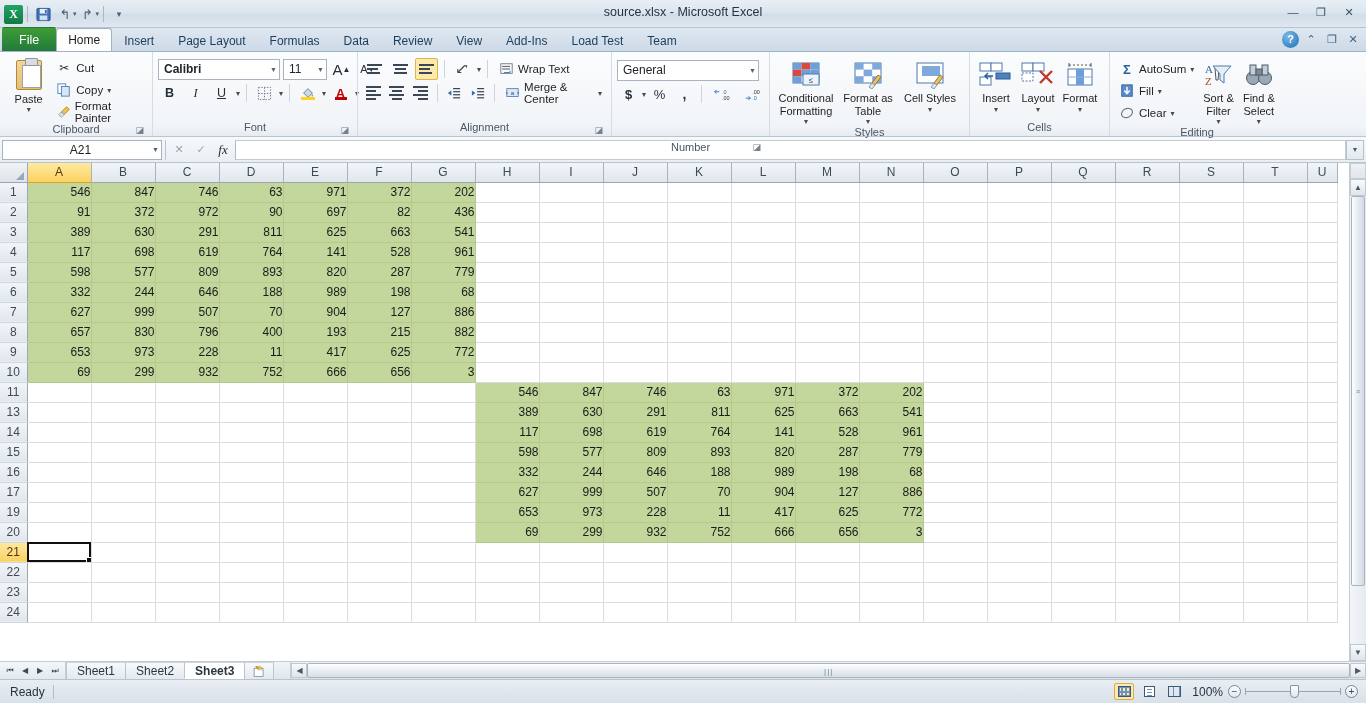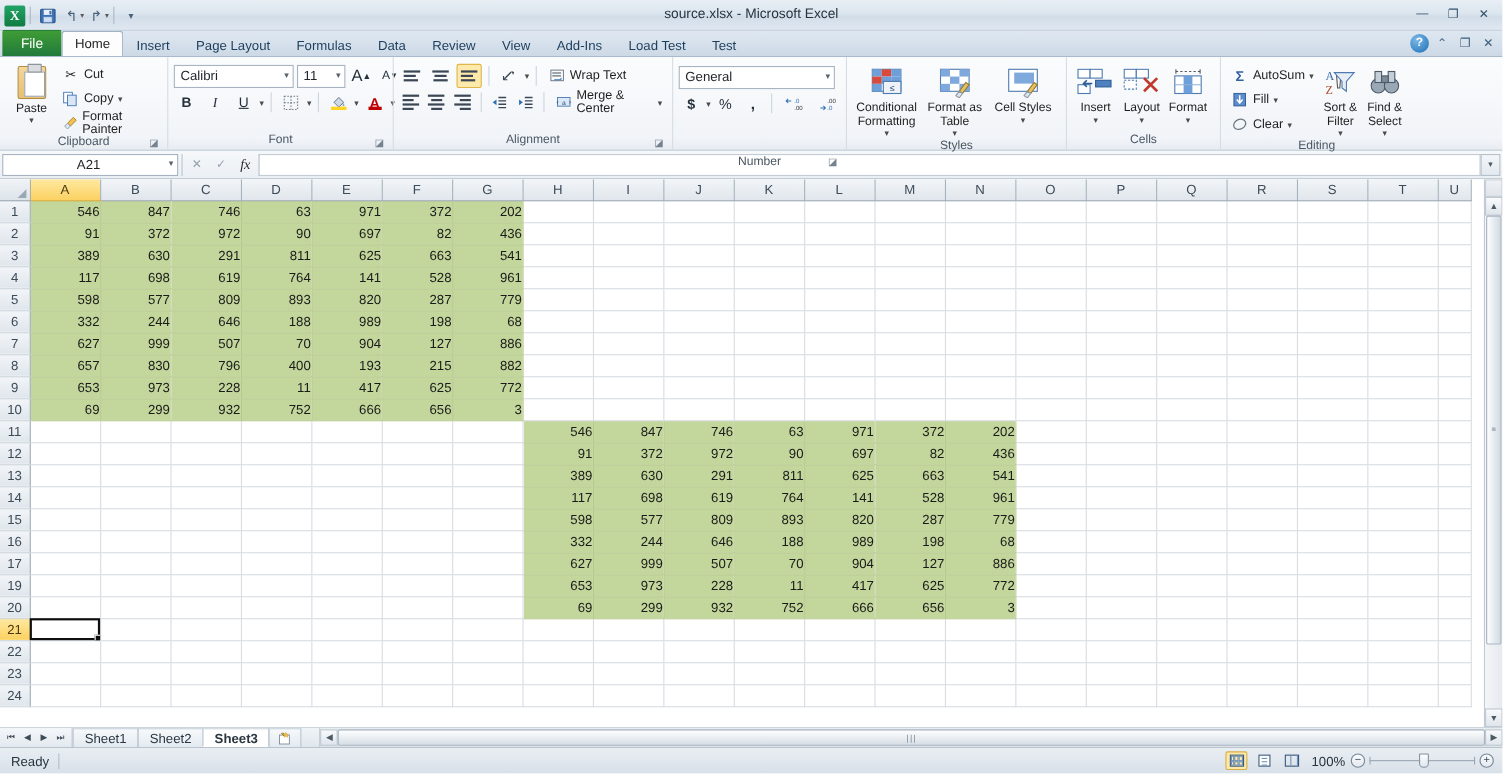--- a/index.html
+++ b/index.html
@@ -364,21 +364,21 @@
   <div class="rtab file">File</div>
   <div class="rtab active">Home</div>
   <div class="rtab">Insert</div>
   <div class="rtab">Page Layout</div>
   <div class="rtab">Formulas</div>
   <div class="rtab">Data</div>
   <div class="rtab">Review</div>
   <div class="rtab">View</div>
   <div class="rtab">Add-Ins</div>
   <div class="rtab">Load Test</div>
-  <div class="rtab">Test</div>
+  <div class="rtab">Team</div>
   <div class="ribbon-right">
     <div class="help-btn">?</div>
     <div class="rr-btn">⌃</div>
     <div class="rr-btn">❐</div>
     <div class="rr-btn">✕</div>
   </div>
 </div>
 
 <div class="ribbon">
 
@@ -419,21 +419,21 @@
     </div>
     <div class="rgroup-label">
       <span>Clipboard</span>
       <span class="dlg-launcher">◪</span>
     </div>
   </div>
 
   <div class="rgroup" style="width:205px;">
     <div class="rgroup-body" style="flex-direction:column; padding-top:2px;">
       <div class="font-row">
-        <div class="combo" style="width:109px;">
+        <div class="combo" style="width:122px;font-weight:bold;">
           <span class="cval">Calibri</span>
           <span class="carrow">▼</span>
         </div>
         <div class="combo" style="width:44px;">
           <span class="cval">11</span>
           <span class="carrow">▼</span>
         </div>
         <div class="fbtn">
             <span style="font-size:15px;">A</span>
             <sup style="font-size:8px;">▲</sup>
@@ -1106,44 +1106,20 @@
             <td class="cell green" style="width: 64px;">202</td>
             <td class="cell" style="width: 64px;"></td>
             <td class="cell" style="width: 64px;"></td>
             <td class="cell" style="width: 64px;"></td>
             <td class="cell" style="width: 64px;"></td>
             <td class="cell" style="width: 64px;"></td>
             <td class="cell" style="width: 64px;"></td>
             <td class="cell" style="width: 30px;"></td>
           </tr>
           <tr>
-            <th class="rowhead">12</th>
-            <td class="cell" style="width: 64px;"></td>
-            <td class="cell" style="width: 64px;"></td>
-            <td class="cell" style="width: 64px;"></td>
-            <td class="cell" style="width: 64px;"></td>
-            <td class="cell" style="width: 64px;"></td>
-            <td class="cell" style="width: 64px;"></td>
-            <td class="cell" style="width: 64px;"></td>
-            <td class="cell green" style="width: 64px;">91</td>
-            <td class="cell green" style="width: 64px;">372</td>
-            <td class="cell green" style="width: 64px;">972</td>
-            <td class="cell green" style="width: 64px;">90</td>
-            <td class="cell green" style="width: 64px;">697</td>
-            <td class="cell green" style="width: 64px;">82</td>
-            <td class="cell green" style="width: 64px;">436</td>
-            <td class="cell" style="width: 64px;"></td>
-            <td class="cell" style="width: 64px;"></td>
-            <td class="cell" style="width: 64px;"></td>
-            <td class="cell" style="width: 64px;"></td>
-            <td class="cell" style="width: 64px;"></td>
-            <td class="cell" style="width: 64px;"></td>
-            <td class="cell" style="width: 30px;"></td>
-          </tr>
-          <tr>
             <th class="rowhead">13</th>
             <td class="cell" style="width: 64px;"></td>
             <td class="cell" style="width: 64px;"></td>
             <td class="cell" style="width: 64px;"></td>
             <td class="cell" style="width: 64px;"></td>
             <td class="cell" style="width: 64px;"></td>
             <td class="cell" style="width: 64px;"></td>
             <td class="cell" style="width: 64px;"></td>
             <td class="cell green" style="width: 64px;">389</td>
             <td class="cell green" style="width: 64px;">630</td>

